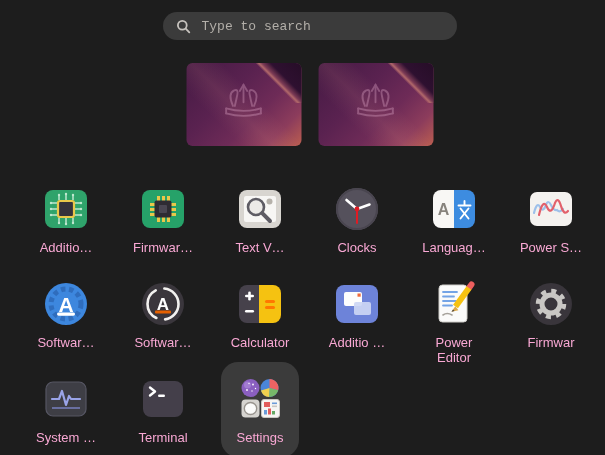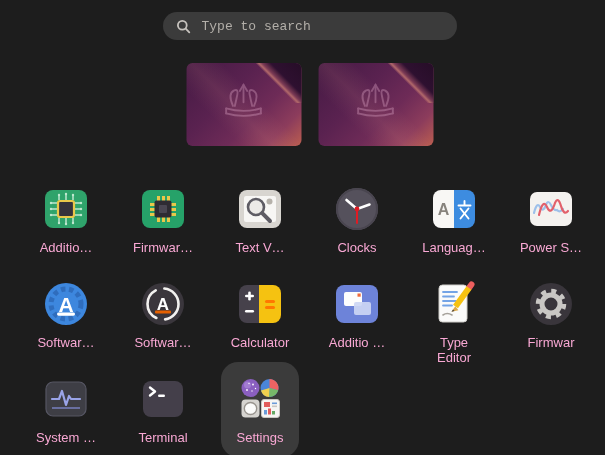--- a/index.html
+++ b/index.html
@@ -237,21 +237,21 @@
           <line x1="13" y1="16.5" x2="24" y2="16.5"></line>
           <line x1="13" y1="21" x2="26" y2="21"></line>
           <line x1="13" y1="25.5" x2="22" y2="25.5"></line>
         </g>
         <path d="M13 35 q4 -3 9 0" stroke="#a6a29b" fill="none" stroke-width="1.6" stroke-linecap="round"></path>
         <line x1="41.5" y1="4.5" x2="39.2" y2="7.6" stroke="#ed5e5e" stroke-width="6" stroke-linecap="round"></line>
         <line x1="39" y1="8" x2="25.5" y2="26.5" stroke="#f6c211" stroke-width="6"></line>
         <path d="M25.3 26.2 L21.5 31.8 L28.4 30.2 Z" fill="#dca94a"></path>
         <path d="M21.5 31.8 L23 29.6 L24.6 31.1 Z" fill="#4a4540"></path>
       </svg>
-      <div class="lbl wrap">Type Editor</div>
+      <div class="lbl wrap">Power Editor</div>
     </div>
 
     <div class="app">
       <svg class="ic" viewBox="0 0 48 48">
         <circle cx="24" cy="24" r="21" fill="#39353b"></circle>
         <circle cx="24" cy="24" r="12" fill="none" stroke="#c9c7c4" stroke-width="6.5" stroke-dasharray="4.6 4.8"></circle>
         <circle cx="24" cy="24" r="9" fill="none" stroke="#c9c7c4" stroke-width="5"></circle>
         <circle cx="24" cy="24" r="4" fill="#39353b"></circle>
       </svg>
       <div class="lbl">Firmwar</div>

